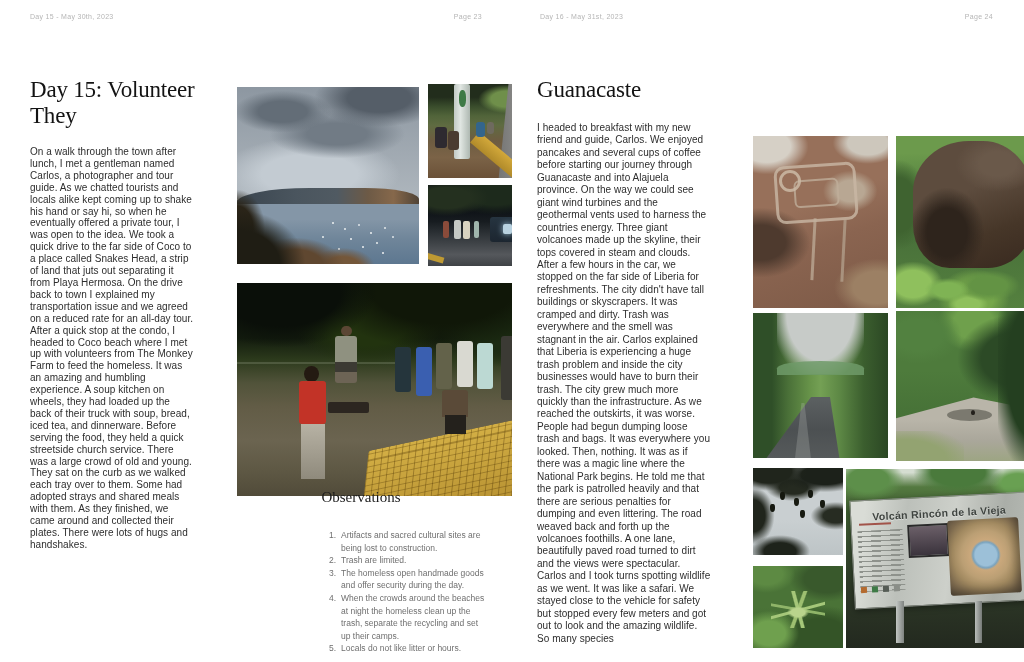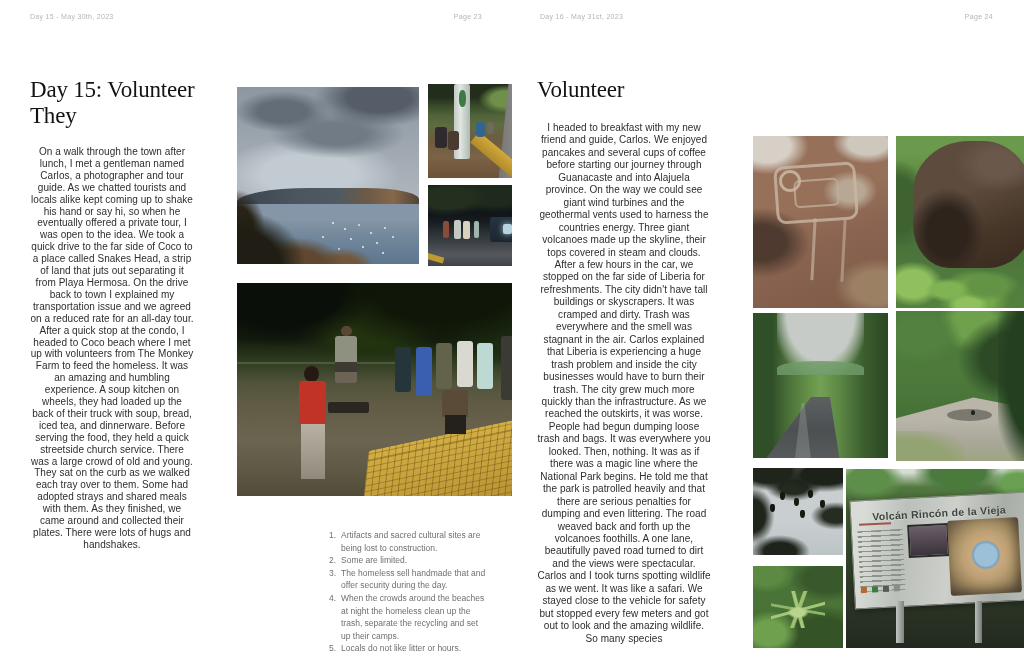--- a/index.html
+++ b/index.html
@@ -13,21 +13,21 @@
   .run-date-l{left:30px;} .run-page-l{right:30px;}
   .run-date-r{left:28px;} .run-page-r{right:31px;}
 
   
   .title{position:absolute;top:62px;width:180px;font-family:"Liberation Serif",serif;
          font-weight:400;font-size:23px;line-height:26px;color:#131313;letter-spacing:-.2px;}
   .title-l{left:30px;} .title-r{left:25px;}
   .title span{display:block;}
 
   
-  .copy{position:absolute;font-size:10px;color:#2d2d2d;letter-spacing:.05px;text-align:center;}
+  .copy{position:absolute;font-size:10px;color:#2d2d2d;letter-spacing:.05px;}
   .copy-l{left:30px;top:146px;width:164px;line-height:11.9px;}
   .copy-r{left:25px;top:122px;width:174px;line-height:12.45px;}
 
   
   .obs-h{position:absolute;top:489px;left:280px;width:162px;margin:0;text-align:center;
          font-family:"Liberation Serif",serif;font-weight:400;font-size:15px;color:#1c1c1c;}
   .obs{position:absolute;top:529px;left:329px;width:158px;margin:0;padding:0;list-style:none;
        font-size:8.5px;line-height:12.6px;color:#6f6f6f;}
   .obs li{display:flex;}
   .obs .onum{flex:0 0 12px;}
@@ -279,50 +279,51 @@
       <div class="s-f1"></div>
       <div class="s-f2"></div>
       <div class="s-f3"></div>
       <div class="s-f4"></div>
       <div class="s-f5"></div>
       <div class="s-f6"></div>
       <div class="s-sit"></div>
       <div class="s-chair"></div>
     </figure>
 
+    <h2 class="obs-h">Observations</h2>
     <ol class="obs">
       <li>
           <span class="onum">1.</span>
           <span class="otxt">Artifacts and sacred cultural sites are being lost to construction.</span>
         </li>
       <li>
           <span class="onum">2.</span>
-          <span class="otxt">Some are limited.</span>
+          <span class="otxt">Trash are limited.</span>
         </li>
       <li>
           <span class="onum">3.</span>
-          <span class="otxt">The homeless sell handmade that and offer security during the day.</span>
+          <span class="otxt">The homeless open handmade goods and offer security during the day.</span>
         </li>
       <li>
           <span class="onum">4.</span>
           <span class="otxt">When the crowds around the beaches at night the homeless clean up the trash, separate the recycling and set up their camps.</span>
         </li>
       <li>
           <span class="onum">5.</span>
           <span class="otxt">Locals do not like litter or hours.</span>
         </li>
     </ol>
   </section>
 
   <section class="page page-right">
     <span class="run run-date-r">Day 16 - May 31st, 2023</span>
     <span class="run run-page-r">Page 24</span>
 
     <h1 class="title title-r">
-        <span>Volunteer</span>
+        <span>Guanacaste</span>
       </h1>
 
     <div class="copy copy-r">I headed to breakfast with my new friend and guide, Carlos.  We enjoyed pancakes and several cups of coffee before starting our journey through Guanacaste and into Alajuela province. On the way we could see giant wind turbines and the geothermal vents used to harness the countries energy. Three giant volcanoes made up the skyline, their tops covered in steam and clouds. After a few hours in the car, we stopped on the far side of Liberia for refreshments. The city didn't have tall buildings or skyscrapers. It was cramped and dirty. Trash was everywhere and the smell was stagnant in the air. Carlos explained that Liberia is experiencing a huge trash problem and inside the city businesses would have to burn their trash. The city grew much more quickly than the infrastructure. As we reached the outskirts, it was worse. People had begun dumping loose trash and bags. It was everywhere you looked. Then, nothing. It was as if there was a magic line where the National Park begins.  He told me that the park is patrolled heavily and that there are serious penalties for dumping and even littering. The road weaved back and forth up the volcanoes foothills. A one lane, beautifully paved road turned to dirt and the views were spectacular. Carlos and I took turns spotting wildlife as we went.  It was like a safari. We stayed close to the vehicle for safety but stopped every few meters and got out to look and the amazing wildlife. So many species</div>
 
     <figure class="photo ph-p1">
       <div class="p1-bg"></div>
       <div class="p1-c1"></div>
       <div class="p1-c2"></div>
       <div class="p1-sp"></div>
       <div class="p1-lg"></div>

